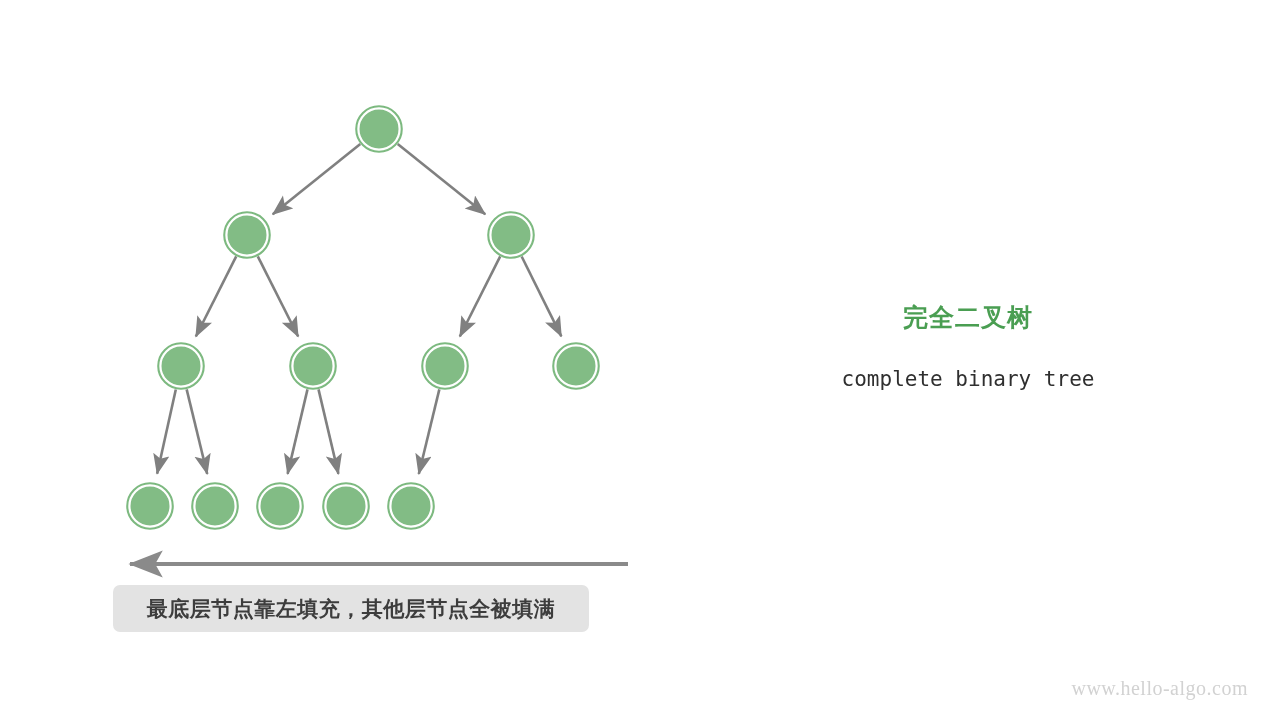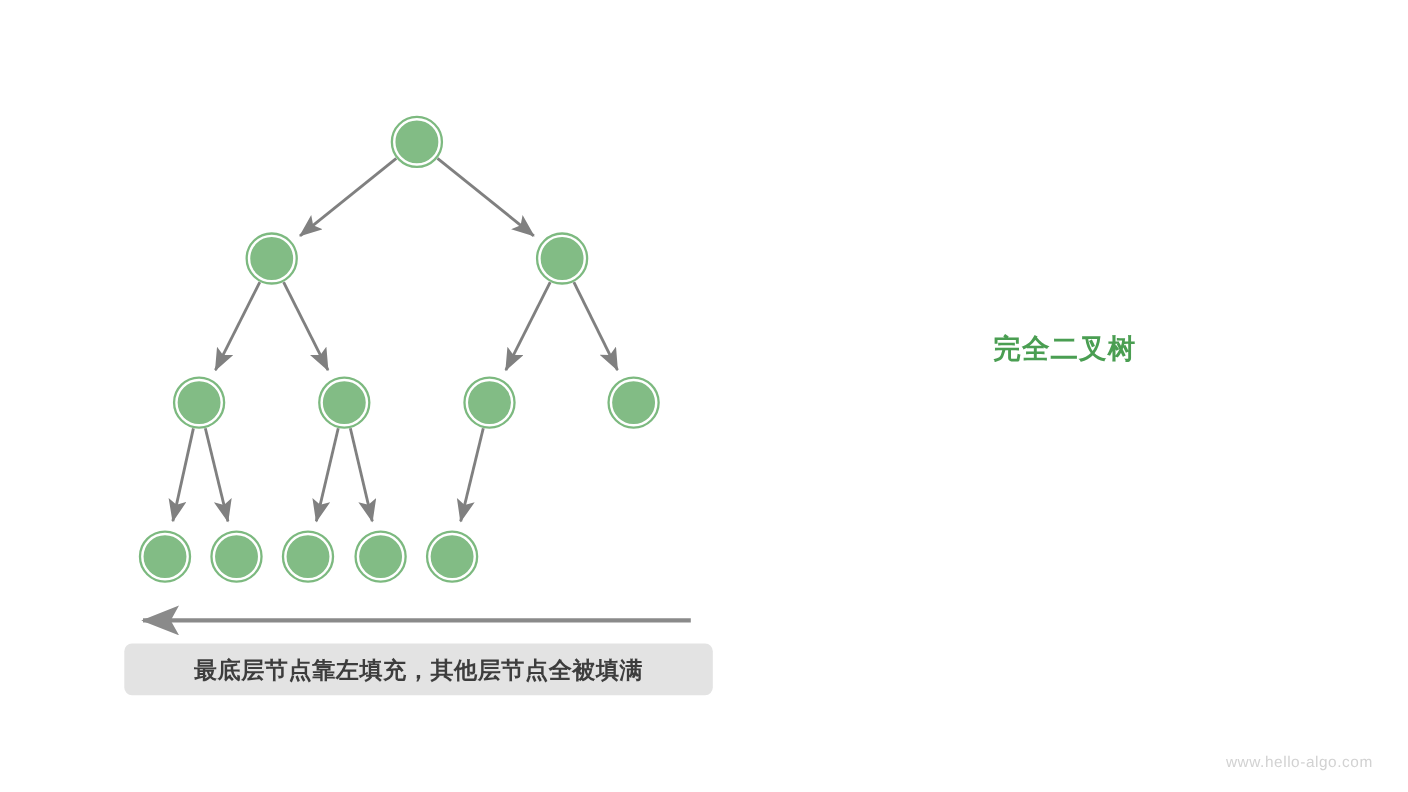--- a/index.html
+++ b/index.html
@@ -50,43 +50,43 @@
     color: #2f2f2f;
     line-height: 30px;
     margin: 0;
     padding-top: 18px;
     letter-spacing: 0px;
   }
   .caption-box {
     position: absolute;
     left: 113px;
     top: 585px;
-    width: 535px;
+    width: 476px;
     height: 47px;
     background: #e3e3e3;
     border-radius: 7px;
     box-sizing: border-box;
     display: flex;
     align-items: center;
     justify-content: center;
   }
   .caption-text {
     font-family: "Liberation Sans", sans-serif;
     font-size: 21px;
     font-weight: bold;
     color: #3d3d3d;
     letter-spacing: 0.5px;
     white-space: nowrap;
   }
   .watermark {
     position: absolute;
     right: 32px;
     bottom: 20px;
-    font-family: Liberation Sans, sans-serif;
-    font-size: 14px;
+    font-family: Liberation Serif, serif;
+    font-size: 20px;
     color: #d2d2d2;
     letter-spacing: 0.5px;
   }
 </style>
 </head>
 <body>
 
 <div id="stage">
 
   <svg id="tree-svg" viewBox="0 0 1280 720">
@@ -175,20 +175,21 @@
         </g>
       </g>
 
     <g>
       <line id="fill-arrow" stroke="#8a8a8a" stroke-width="4" marker-end="url(#arrowhead-flat)" x1="628" y1="564" x2="130" y2="564"></line>
     </g>
   </svg>
 
   <div class="label-block">
     <div class="label-title">完全二叉树</div>
+    <div class="label-subtitle">complete binary tree</div>
   </div>
 
   <div class="caption-box">
     <span class="caption-text">最底层节点靠左填充，其他层节点全被填满</span>
   </div>
 
   <div class="watermark">www.hello-algo.com</div>
 
 </div>
 

